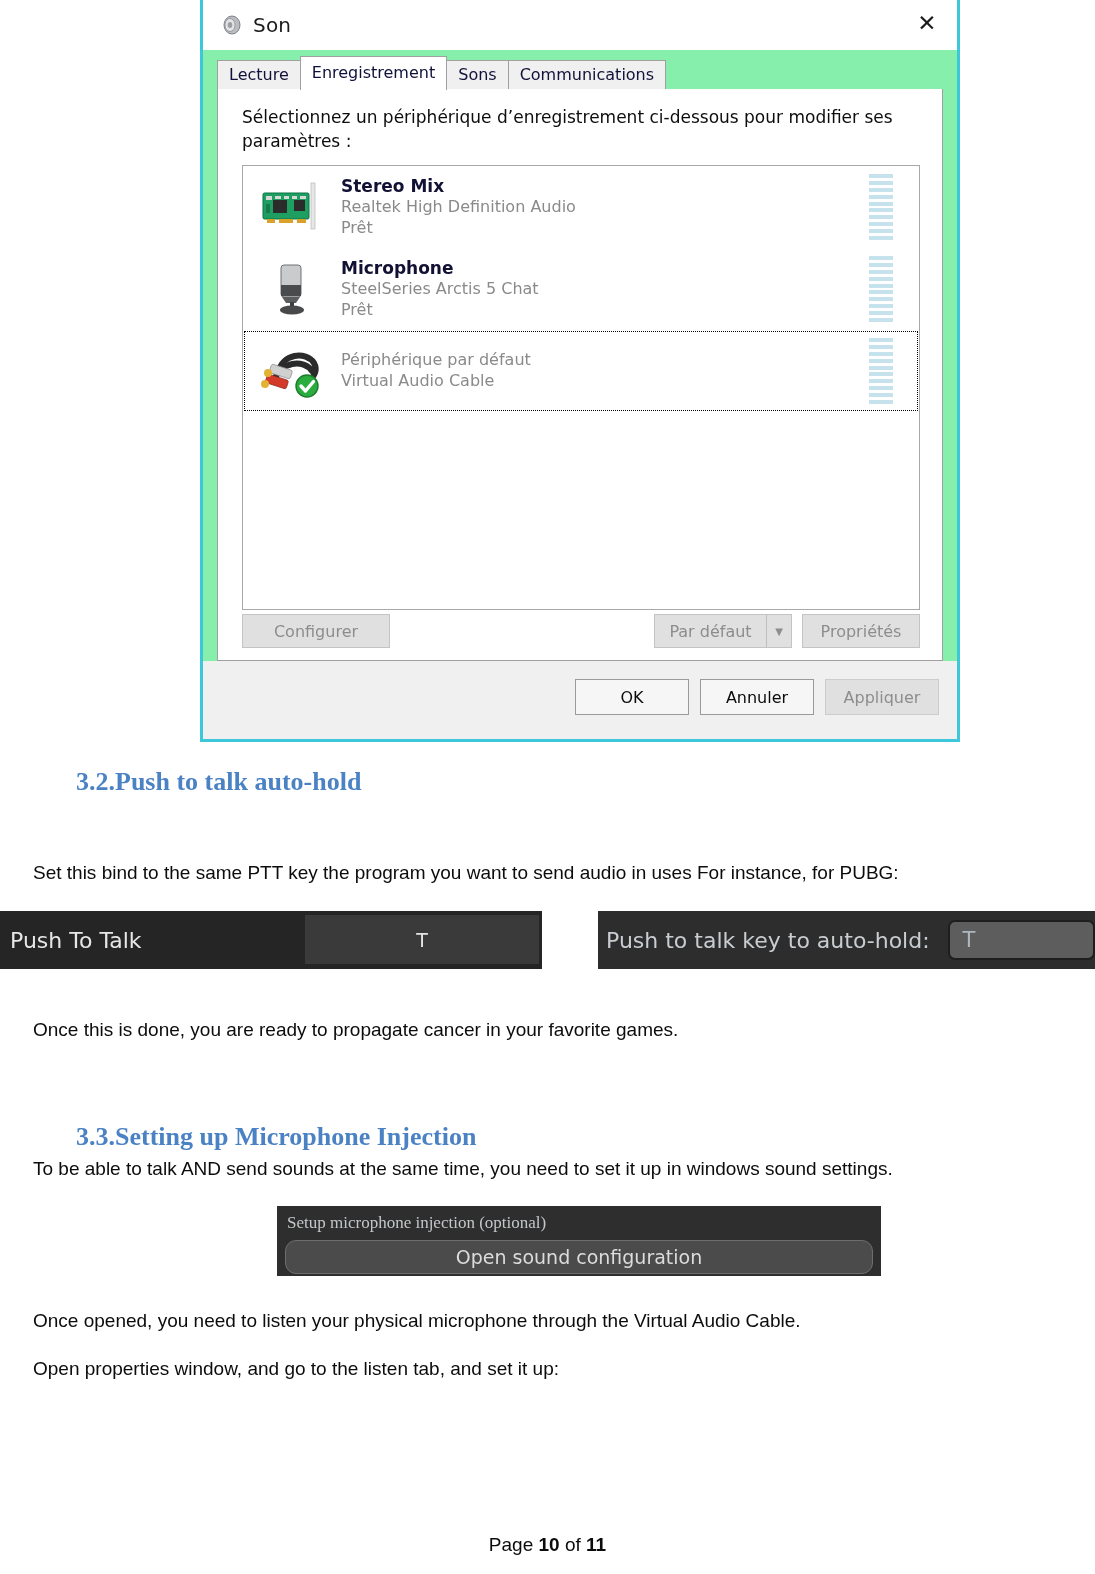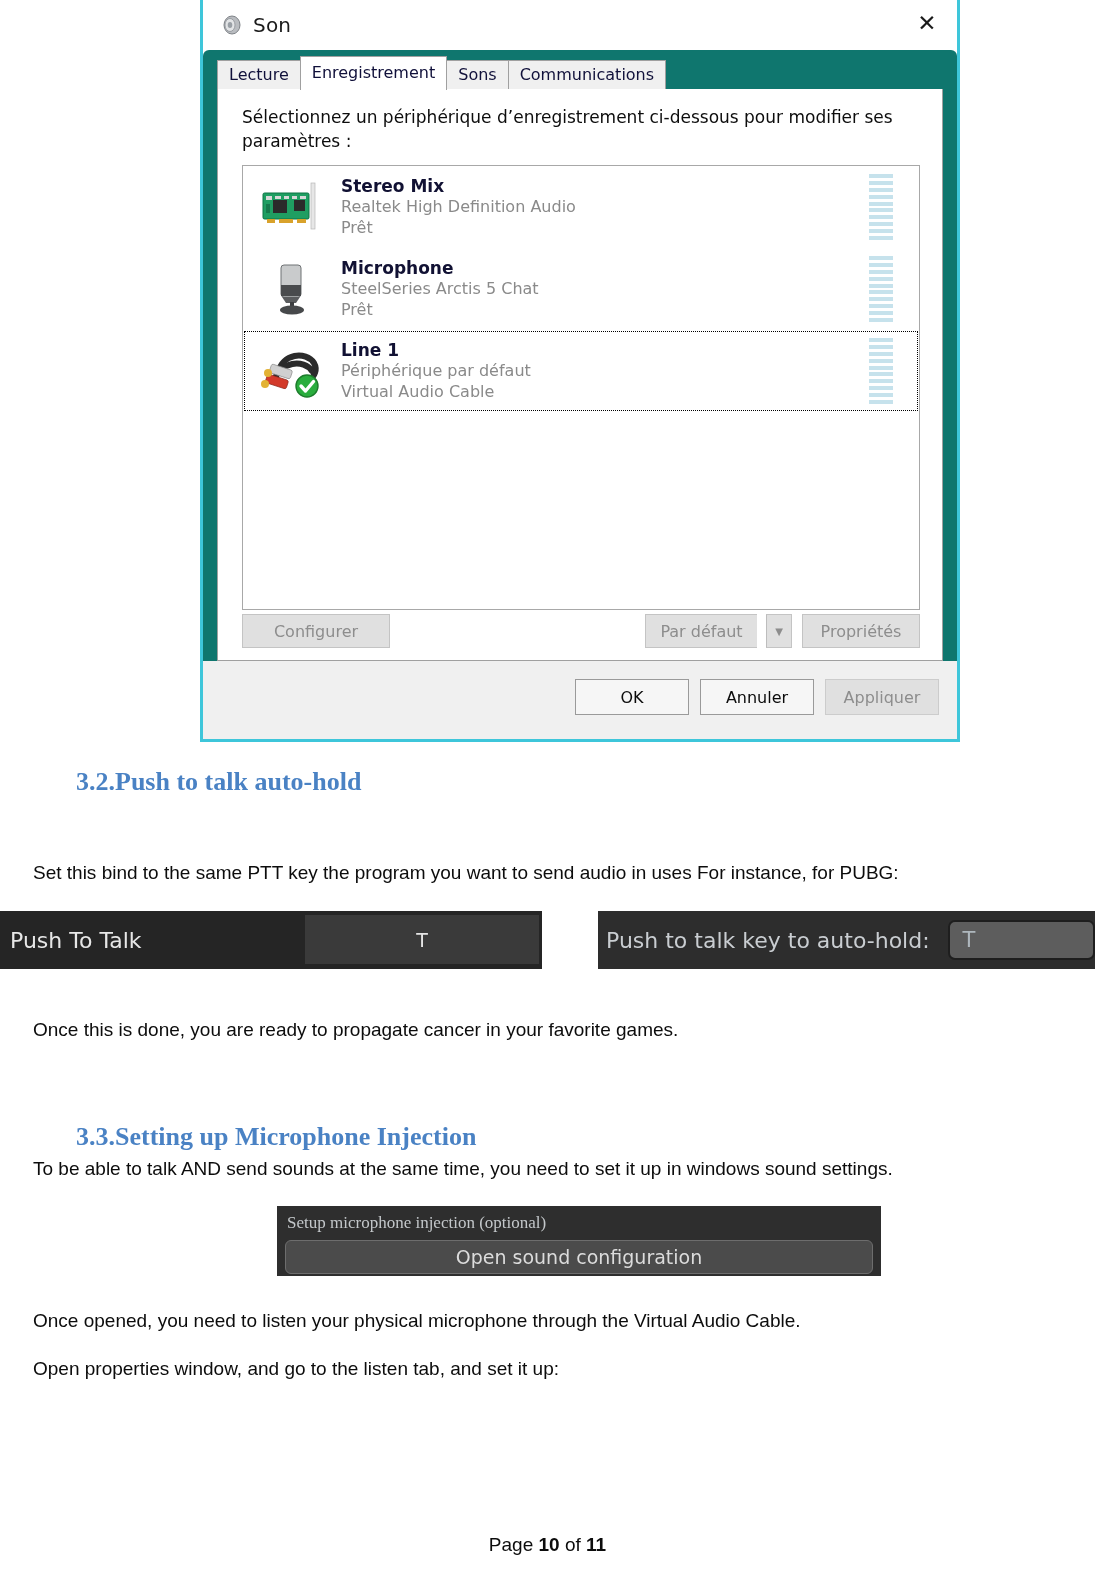--- a/index.html
+++ b/index.html
@@ -64,22 +64,21 @@
     line-height: 1;
     font-family: "DejaVu Sans", sans-serif;
     cursor: default;
   }
 
   .dlg-body {
     position: absolute;
     left: 0; right: 0;
     top: 50px;
     bottom: 0;
-    background: #0f766e;
-    border-radius: 6px;
+    background: #86efac;
   }
 
   
   .tabstrip {
     position: absolute;
     left: 14px;
     top: 10px;
     right: 14px;
     height: 30px;
     display: flex;
@@ -222,21 +221,20 @@
     position: absolute;
     left: 0;
     top: 0;
     width: 148px;
   }
   .split-default {
     position: absolute;
     right: 128px;
     top: 0;
     display: flex;
-    gap: 9px;
   }
   .split-default .btn-main {
     width: 112px;
     border-right: none;
   }
   .split-default .btn-arrow {
     width: 26px;
     border-left: 1px solid #bdbdbd;
     font-size: 10px;
   }
@@ -393,21 +391,21 @@
     font-family: Liberation Serif, serif;
     font-size: 17px;
     line-height: 1.3;
     padding-left: 2px;
   }
   .inject-btn {
     margin-top: 6px;
     height: 32px;
     background: #4b4b4b;
     border: 1px solid #6d6d6d;
-    border-radius: 6px;
+    border-radius: 11px;
     display: flex;
     align-items: center;
     justify-content: center;
     color: #dcdcdc;
     font-family: "DejaVu Sans", sans-serif;
     font-size: 19px;
     cursor: default;
   }
 
   
@@ -529,21 +527,20 @@
               <path d="M14 38 C20 18, 44 16, 52 28" stroke="#2b2b2b" stroke-width="6" fill="none" stroke-linecap="round"></path>
               <rect x="10" y="24" width="22" height="9" rx="2" transform="rotate(18 21 28)" fill="#d0d0d0" stroke="#8e8e8e" stroke-width="0.7"></rect>
               <rect x="6" y="34" width="22" height="9" rx="2" transform="rotate(18 17 38)" fill="#d33a2a" stroke="#8e2a1e" stroke-width="0.7"></rect>
               <circle cx="8" cy="30" r="4" fill="#e3b234"></circle>
               <circle cx="5" cy="41" r="4" fill="#e3b234"></circle>
               <circle cx="47" cy="43" r="11" fill="#2aad3e" stroke="#1d7c2c" stroke-width="1.4"></circle>
               <path d="M41 43 L45.5 48 L53.5 38.5" stroke="#ffffff" stroke-width="3.4" fill="none" stroke-linecap="round" stroke-linejoin="round"></path>
             </svg>
           </div>
           <div class="device-text">
-            <div class="device-name">Line 1</div>
             <div class="device-sub">Périphérique par défaut</div>
             <div class="device-sub">Virtual Audio Cable</div>
           </div>
           <div class="vu-meter">
             <span class="vu-seg"></span>
               <span class="vu-seg"></span>
               <span class="vu-seg"></span>
             <span class="vu-seg"></span>
               <span class="vu-seg"></span>
               <span class="vu-seg"></span>

